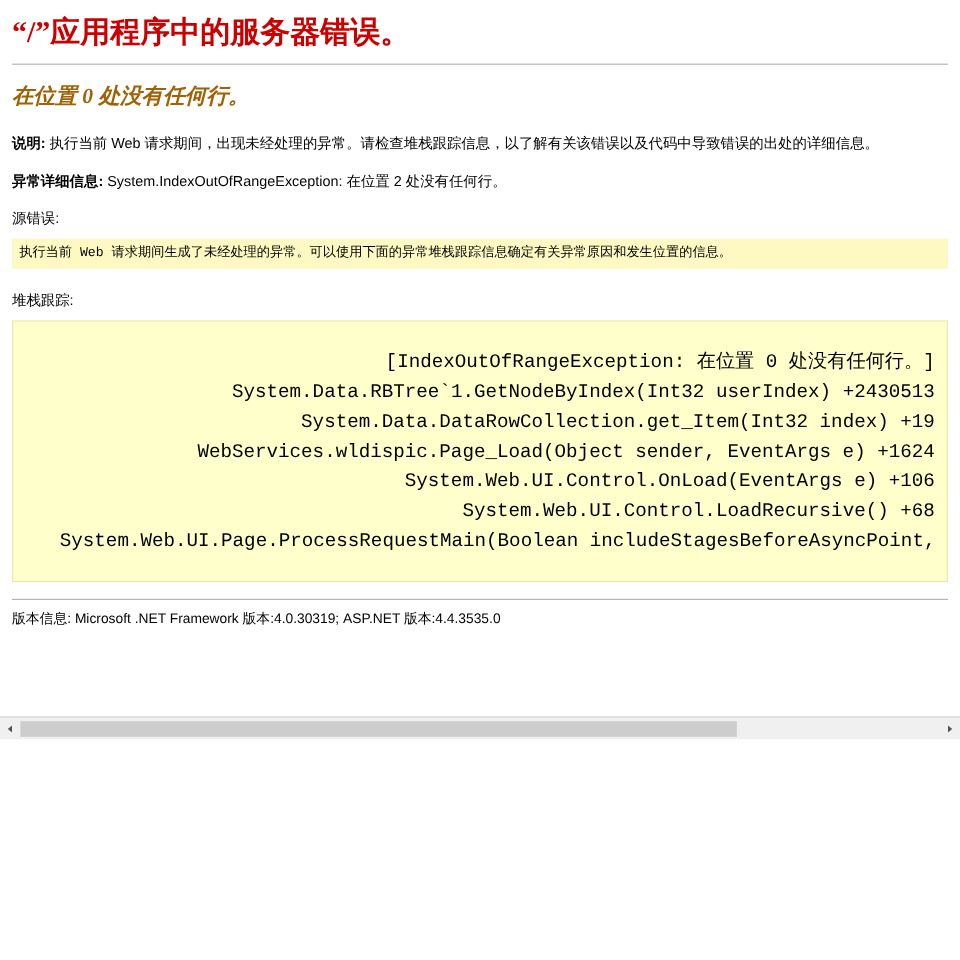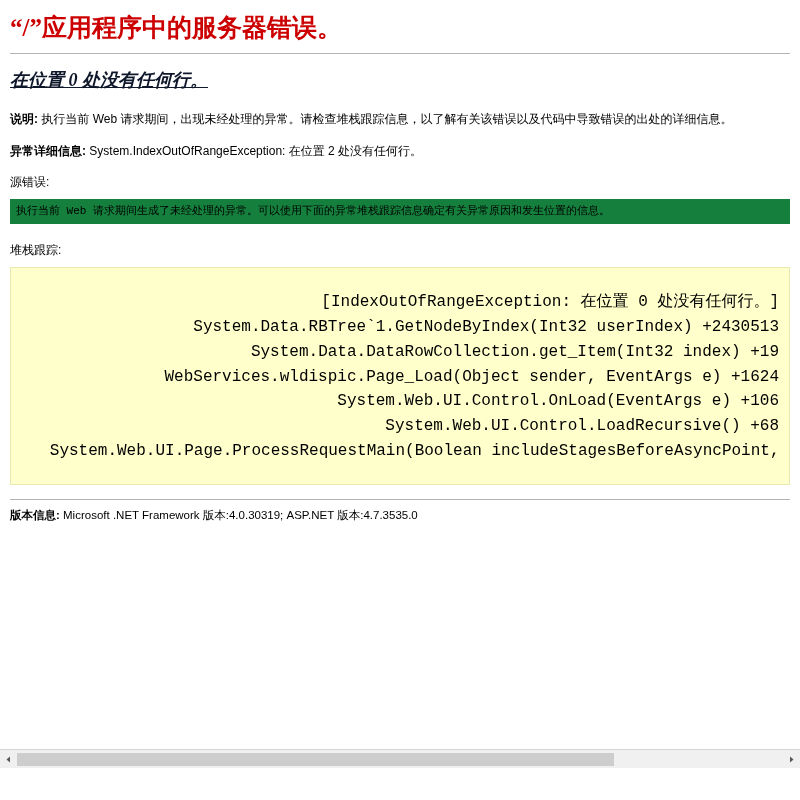--- a/index.html
+++ b/index.html
@@ -11,21 +11,21 @@
     overflow: hidden;
   }
   body {
     font-family: "Liberation Serif", serif;
     font-size: 13px;
     color: #000000;
   }
   .page {
     position: relative;
     width: 800px;
-    height: 768px;
+    height: 616px;
     box-sizing: border-box;
     padding: 0;
   }
   .content {
     padding: 14px 10px 0 10px;
   }
   .err-title {
     font-family: "Liberation Serif", serif;
     color: #cc0000;
     font-size: 25px;
@@ -38,42 +38,41 @@
     border: none;
     border-top: 1px solid #b5b5b5;
     margin: 4px 0 14px 0;
     height: 0;
   }
   .err-subtitle {
     font-family: "Liberation Serif", serif;
     font-style: italic;
     font-weight: bold;
     font-size: 18px;
-    color: #0f172a;
+    color: #a16207;
     margin: 0 0 18px 0;
-    text-decoration: underline;
   }
   .para {
     font-family: "Liberation Sans", sans-serif;
     font-size: 12px;
     line-height: 1.5;
     margin: 0 0 14px 0;
   }
   .para b, .label {
     font-weight: bold;
     margin-top: 45px;
   }
   .section-label {
     font-family: "Liberation Sans", sans-serif;
     font-size: 12px;
     font-weight: normal;
     margin: 0 0 8px 0;
   }
   .source-box {
-    background: #15803d;
+    background: #fef9c3;
     font-family: "Liberation Mono", monospace;
     font-size: 11px;
     padding: 5px 6px;
     margin: 0 0 18px 0;
     line-height: 1.4;
     white-space: nowrap;
     overflow: hidden;
   }
   .stack-box {
     background: #ffffcc;
@@ -87,21 +86,21 @@
     overflow: hidden;
     color: #000000;
     text-align: right;
   }
   .version-line {
     font-family: "Liberation Sans", sans-serif;
     font-size: 11.5px;
     margin: 0;
     padding-top: 2px;
   }
-  .version-line b { font-weight: bold; }
+  .version-line b { font-weight: normal; }
   .footer-rule {
     border: none;
     border-top: 1px solid #b5b5b5;
     margin: 10px 0 6px 0;
   }
   
   .hscroll {
     position: absolute;
     left: 0;
     bottom: 0;
@@ -168,21 +167,21 @@
    System.Data.RBTree`1.GetNodeByIndex(Int32 userIndex) +2430513
    System.Data.DataRowCollection.get_Item(Int32 index) +19
    WebServices.wldispic.Page_Load(Object sender, EventArgs e) +1624
    System.Web.UI.Control.OnLoad(EventArgs e) +106
    System.Web.UI.Control.LoadRecursive() +68
    System.Web.UI.Page.ProcessRequestMain(Boolean includeStagesBeforeAsyncPoint, Boolean includeSt</div>
 
     <hr class="footer-rule">
 
     <p class="version-line">
-      <b>版本信息:</b><span> Microsoft .NET Framework 版本:4.0.30319; ASP.NET 版本:4.7.3535.0</span>
+      <b>版本信息:</b><span> Microsoft .NET Framework 版本:4.0.30319; ASP.NET 版本:4.4.3535.0</span>
     </p>
 
   </div>
 
   <div class="hscroll">
     <div class="arrow">
       <svg width="9" height="9" viewBox="0 0 9 9">
           <polygon points="6,1.5 6,7.5 2.5,4.5" fill="#555555"></polygon>
         </svg>
     </div>

